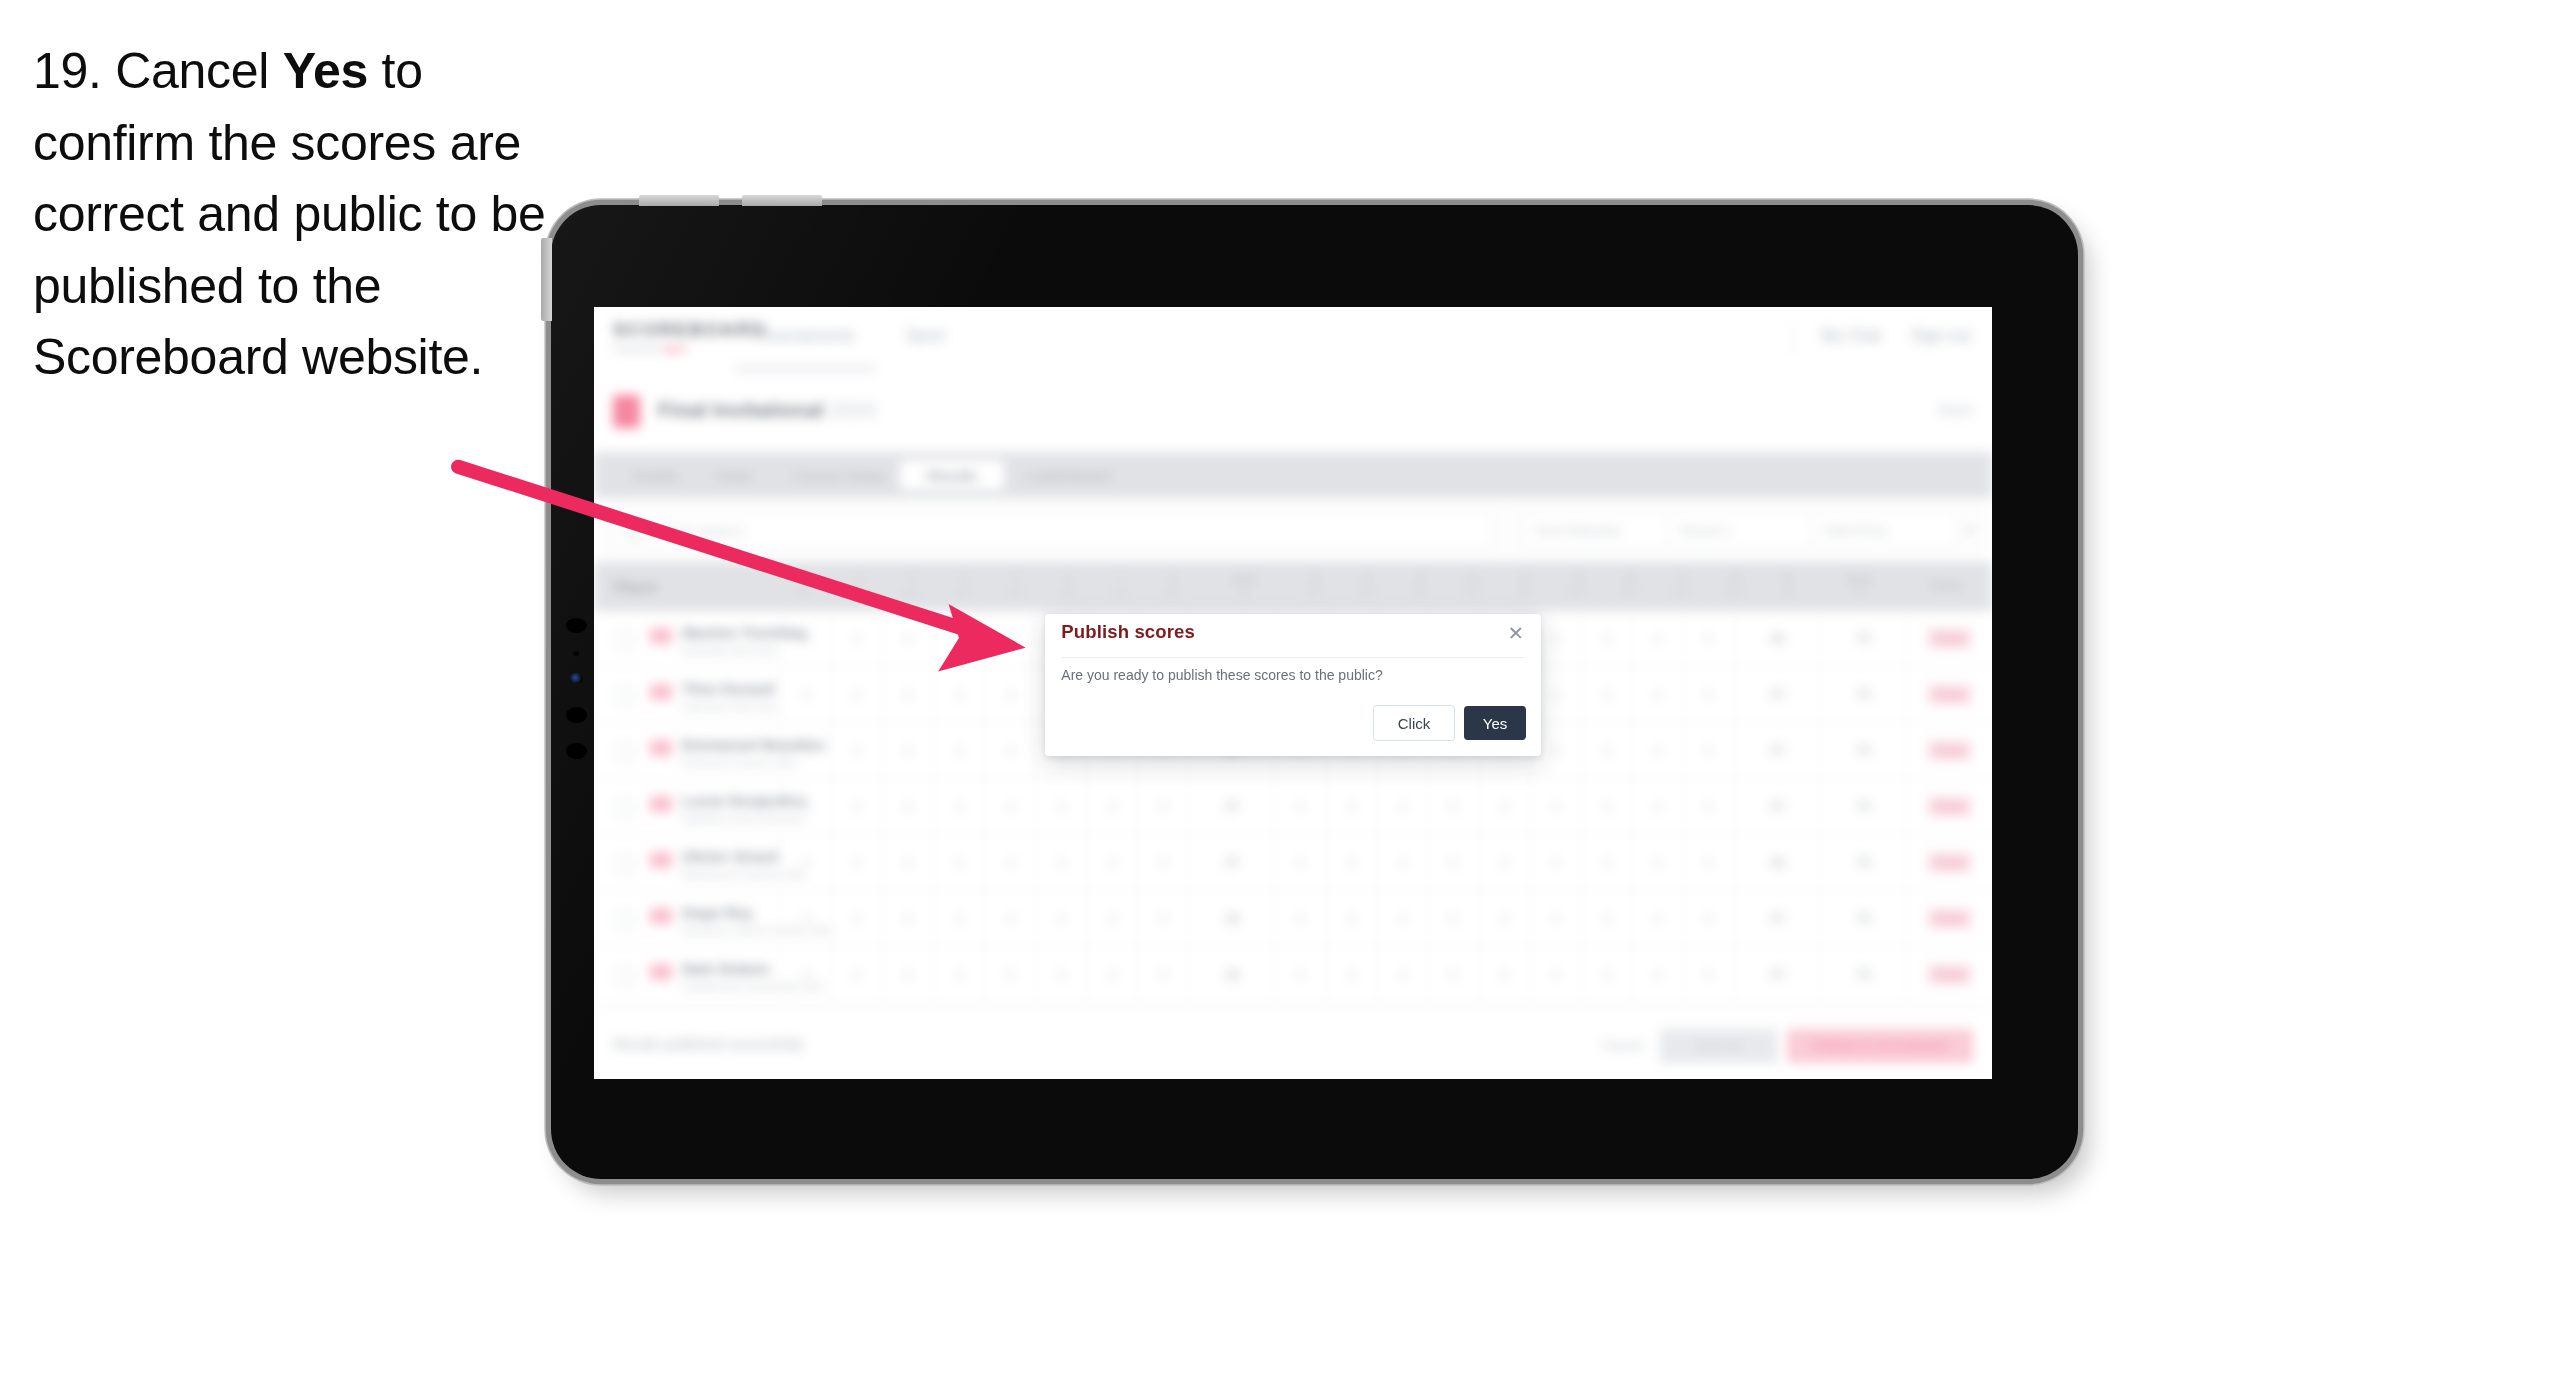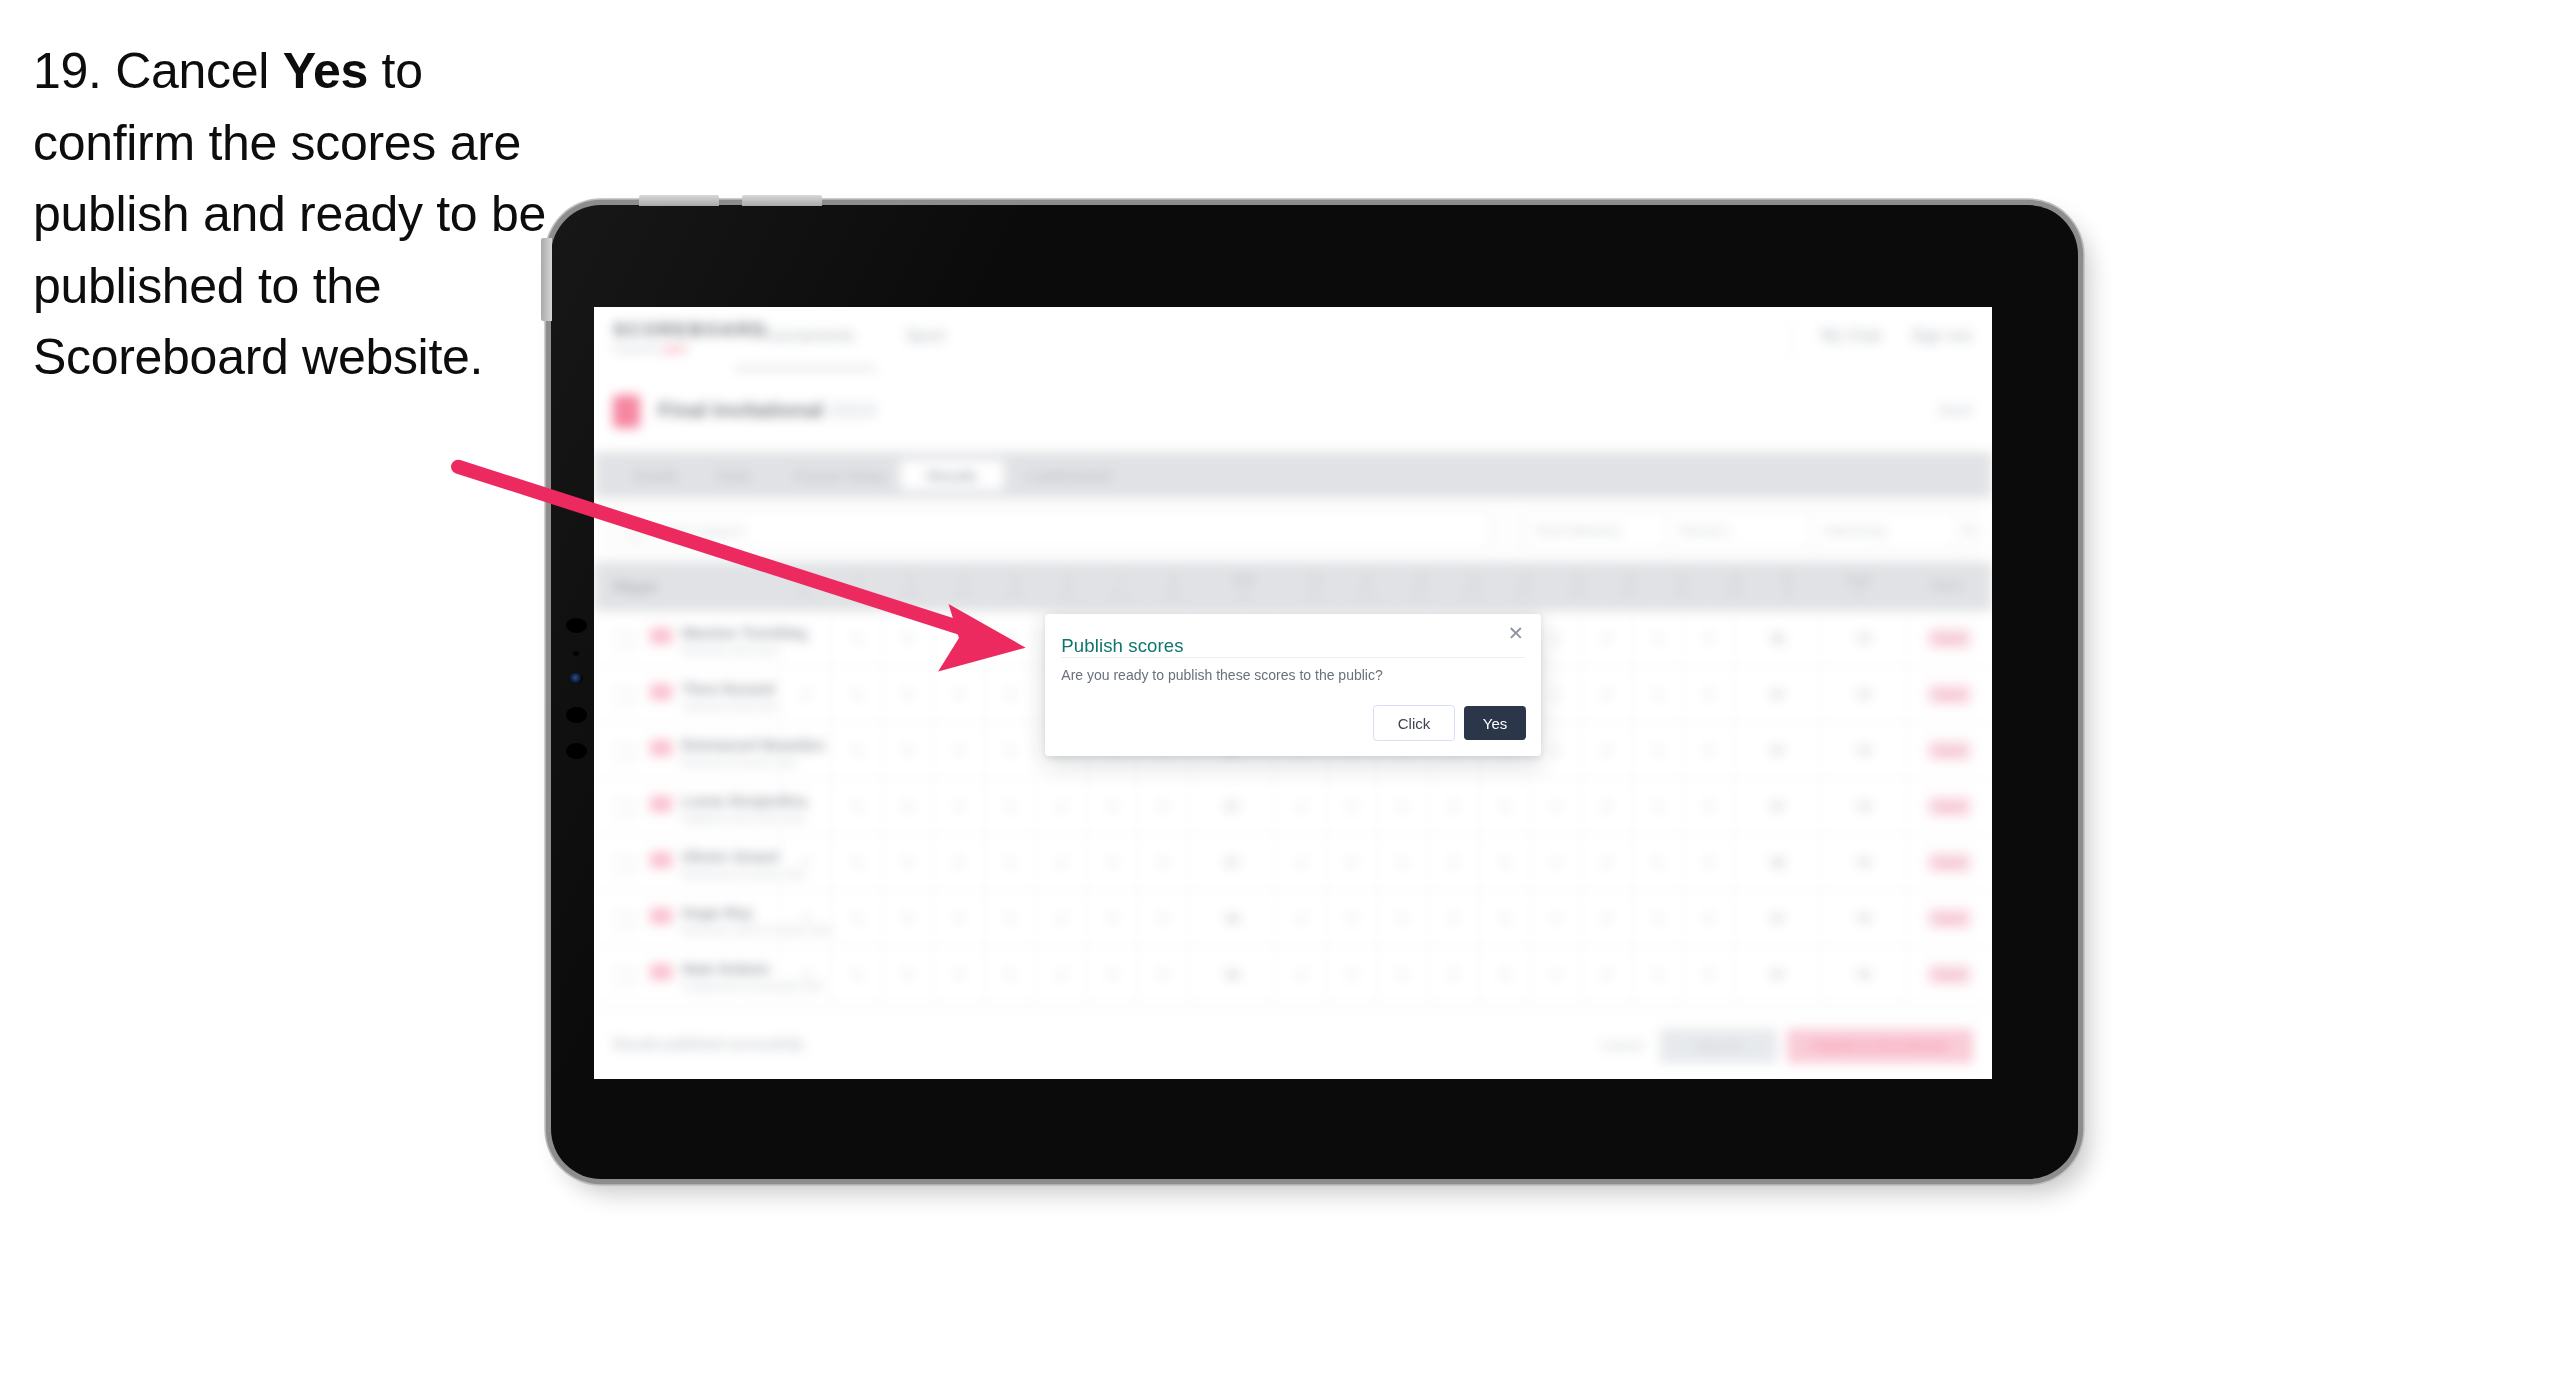--- a/index.html
+++ b/index.html
@@ -330,22 +330,22 @@
                 0 1.5px 6px rgba(22,28,42,0.10);
     z-index: 40;
   }
   #dialog-header {
     position: relative;
     height: 43px;
     border-bottom: 0.7px solid #edeff2;
     margin: 0 16.3px;
   }
   #dialog-title {
-    position: absolute; left: 0; top: 21px;
-    font-size: 18.6px; color: #0f766e; font-weight: 400;
+    position: absolute; left: 0; top: 7px;
+    font-size: 18.6px; color: #7f1d1d; font-weight: 700;
     letter-spacing: 0.1px;
   }
   #dialog-close {
     position: absolute; right: -3px; top: 7.4px;
     width: 24px; height: 24px;
     display: flex; align-items: center; justify-content: center;
     font-size: 19.3px; color: #8d949f; font-weight: 300;
     line-height: 1; cursor: pointer;
   }
   #dialog-body {
@@ -384,21 +384,21 @@
     z-index: 60;
   }
 </style>
 </head>
 <body>
 
 <div id="caption">
   <span>19.</span>
   <span>Cancel</span>
   <span class="bold">Yes</span>
-  <span>to confirm the scores are publish and ready to be published to the Scoreboard website.</span>
+  <span>to confirm the scores are correct and public to be published to the Scoreboard website.</span>
 </div>
 
 <div id="tablet">
   <div id="tablet-inner-sheen"></div>
 
   <div class="hw-btn" id="hw-vol-up"></div>
   <div class="hw-btn" id="hw-vol-down"></div>
   <div id="hw-side"></div>
 
   <div id="sensor-cluster">

